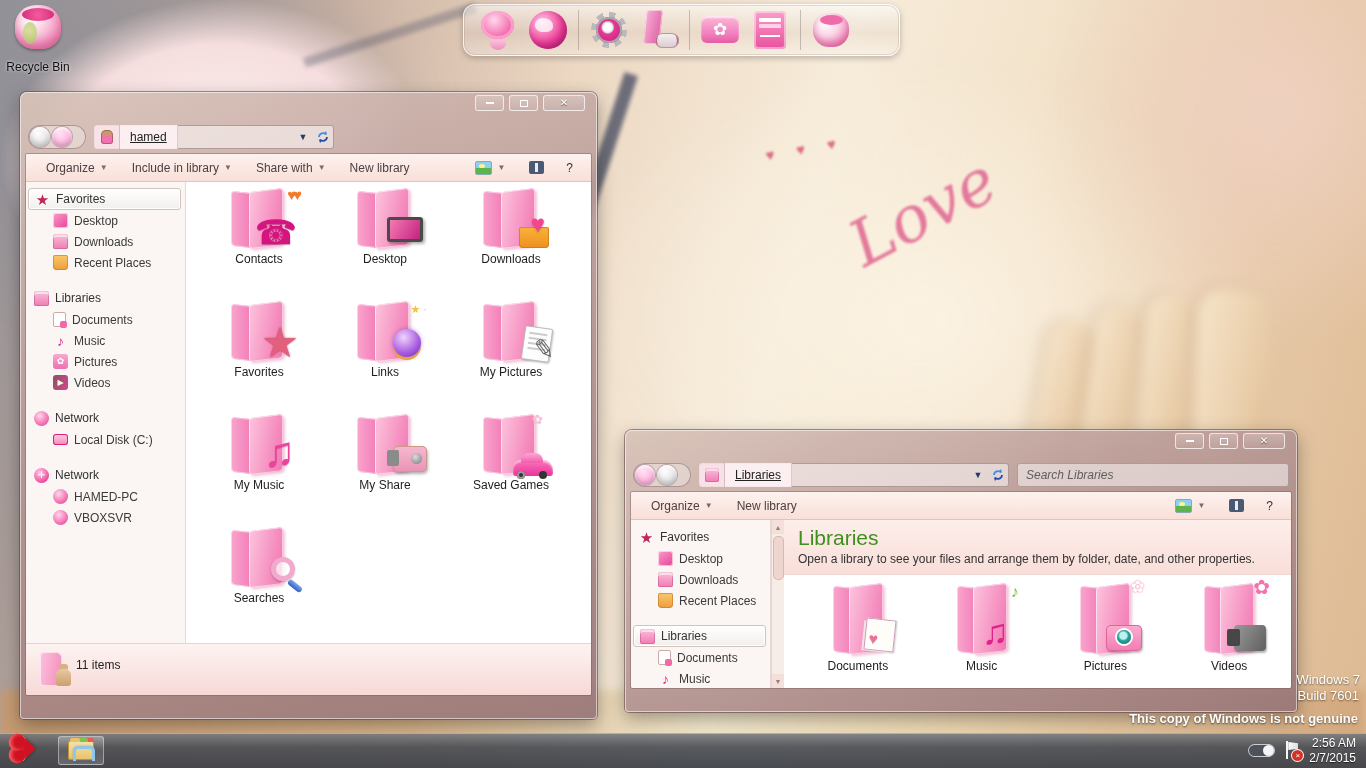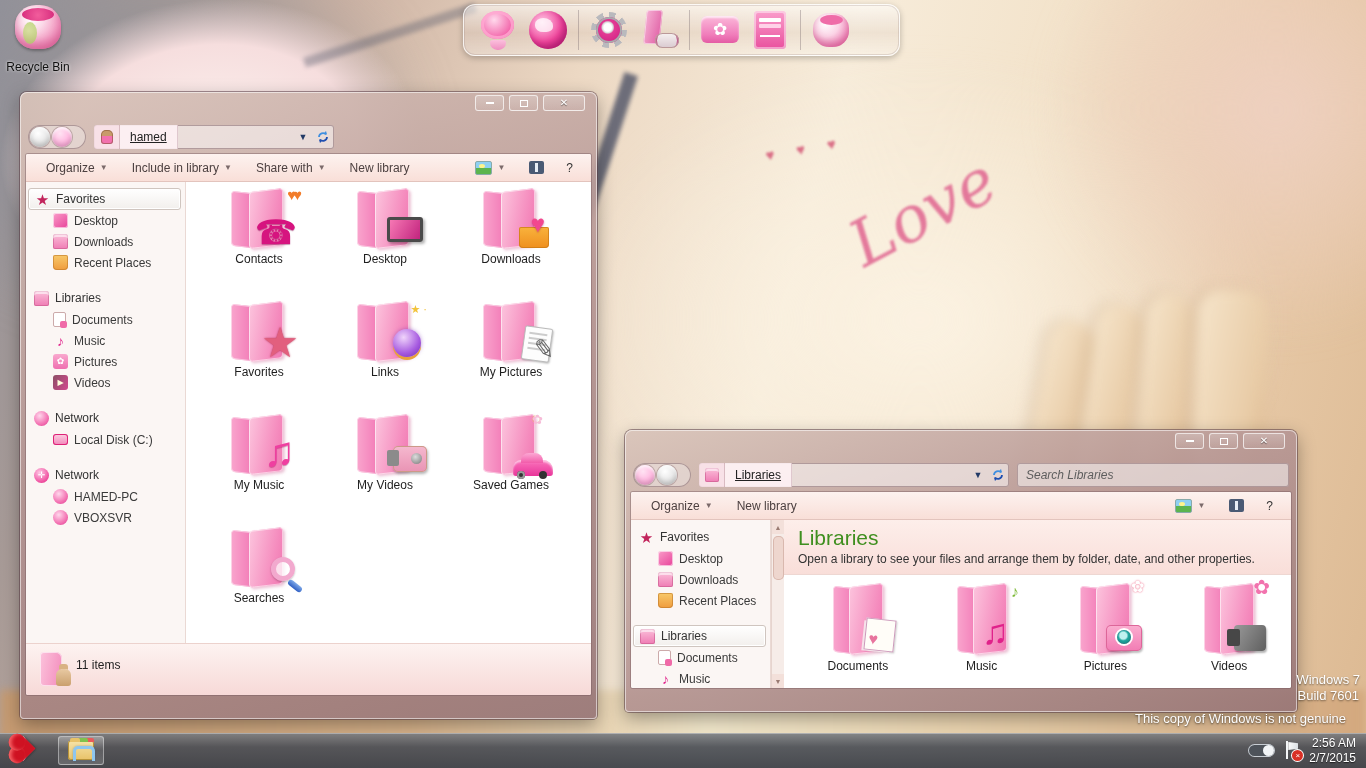--- a/index.html
+++ b/index.html
@@ -237,21 +237,21 @@
   .mainpane { flex:1; background:#fff; display:flex; flex-direction:column; overflow:hidden; }
   .libheader { background:linear-gradient(#fdeeea,#f9ded9); border-bottom:1px solid #eed7d2; padding:6px 14px 8px 14px; }
   .libtitle { font-size:21px; color:#3f8f1f; font-weight:400; }
   .libsub { margin-top:2px; color:#333; font-size:12px; }
   .libgrid { display:flex; padding:10px 0 0 12px; }
   .libtile { width:124px; display:flex; flex-direction:column; align-items:center; }
 
   
   .watermark { position:absolute; right:6px; top:672px; text-align:center; color:#fff; text-shadow:0 1px 2px rgba(0,0,0,.55);
     font-size:13px; line-height:16px; }
-  .notgenuine { position:absolute; right:20px; top:711px; color:#fdfdfd; text-shadow:0 1px 2px rgba(0,0,0,.6); font-size:13px; }
+  .notgenuine { position:absolute; right:8px; top:711px; color:#fdfdfd; text-shadow:0 1px 2px rgba(0,0,0,.6); font-size:13px;font-weight:bold; }
 
   .taskbar { position:absolute; left:0; top:733px; width:100%; height:35px;
     background:linear-gradient(rgba(120,124,130,.88),rgba(72,76,84,.9) 40%,rgba(58,62,70,.92));
     box-shadow:inset 0 1px 0 rgba(255,255,255,.35); display:flex; align-items:center; }
   .startheart { width:46px; height:35px; display:flex; align-items:center; justify-content:center; position:relative; }
   .heart { position:relative; width:17px; height:17px; background:#cf1222; transform:rotate(-45deg); margin-top:-4px;
     box-shadow:inset 2px 2px 3px rgba(255,255,255,.55), 0 0 3px rgba(0,0,0,.6); }
   .heart::before,.heart::after { content:""; position:absolute; width:17px; height:17px; border-radius:50%; background:#cf1222;
     box-shadow:inset 2px 2px 4px rgba(255,120,120,.8); }
   .heart::before { left:-9px; top:0; } .heart::after { left:0; top:-9px; }
@@ -483,21 +483,21 @@
         <div class="tile">
           <span class="pfold">
               <span class="ovl ov-notes">♫</span>
             </span>
           <span class="tlabel">My Music</span>
         </div>
         <div class="tile">
           <span class="pfold">
               <span class="ovl ov-cam"></span>
             </span>
-          <span class="tlabel">My Videos</span>
+          <span class="tlabel">My Share</span>
         </div>
         <div class="tile">
           <span class="pfold">
               <span class="ovl ov-ring">◌</span>
               <span class="ovl ov-car"></span>
             </span>
           <span class="tlabel">Saved Games</span>
         </div>
         <div class="tile">
           <span class="pfold">

